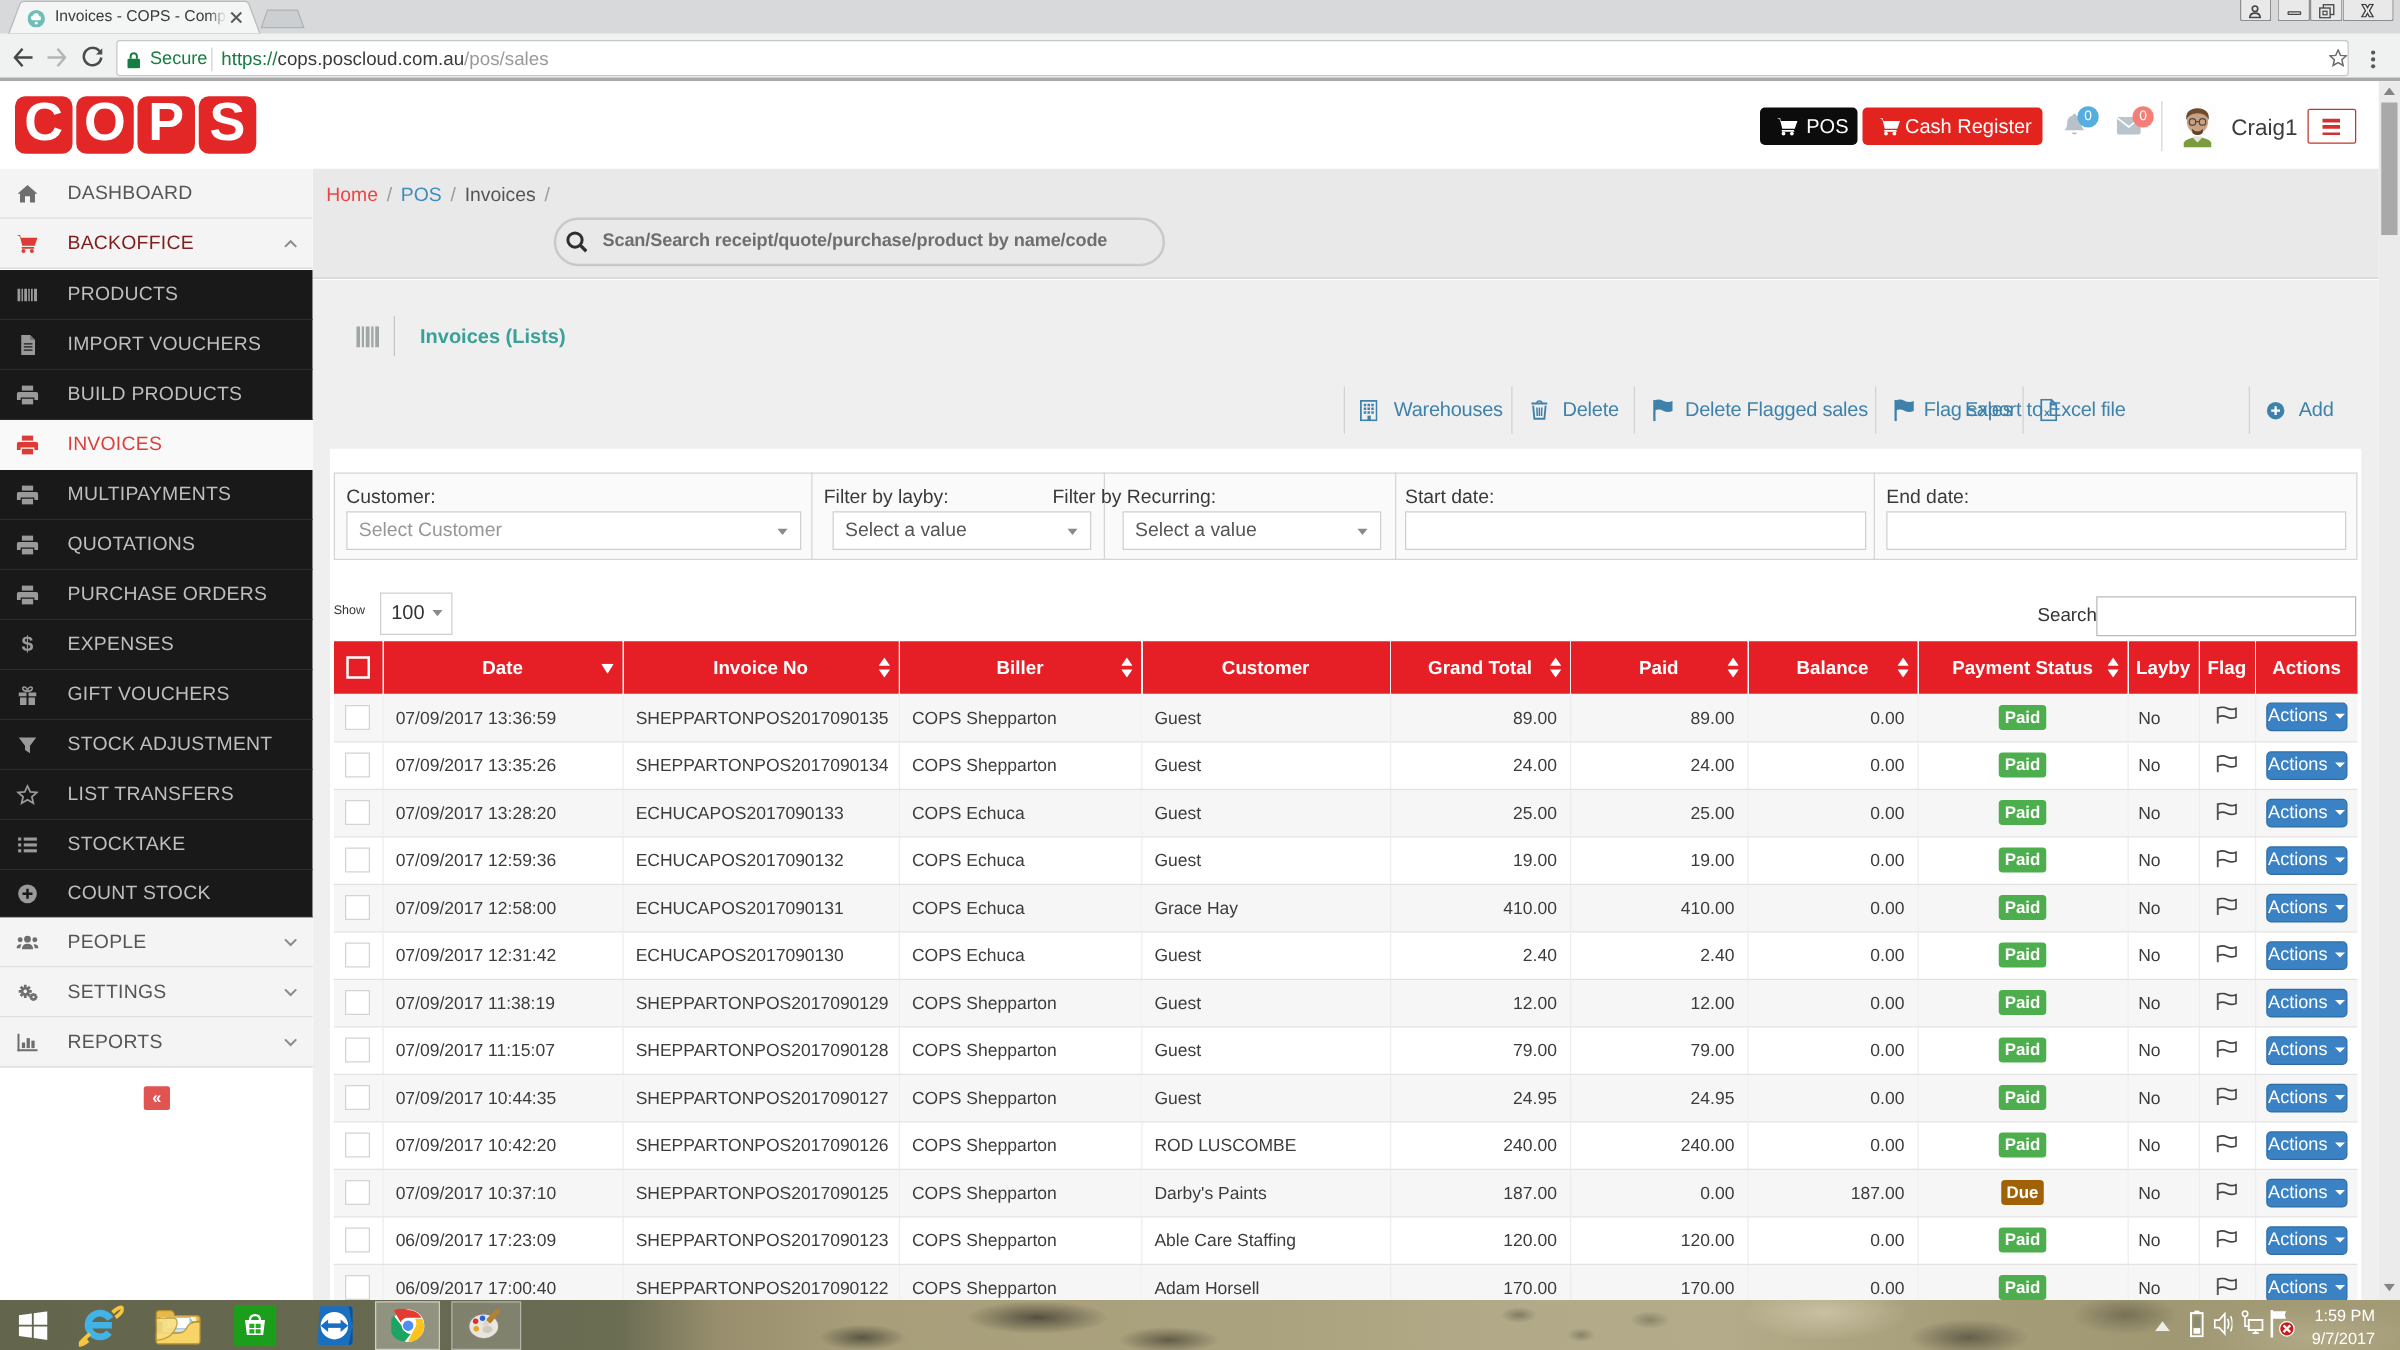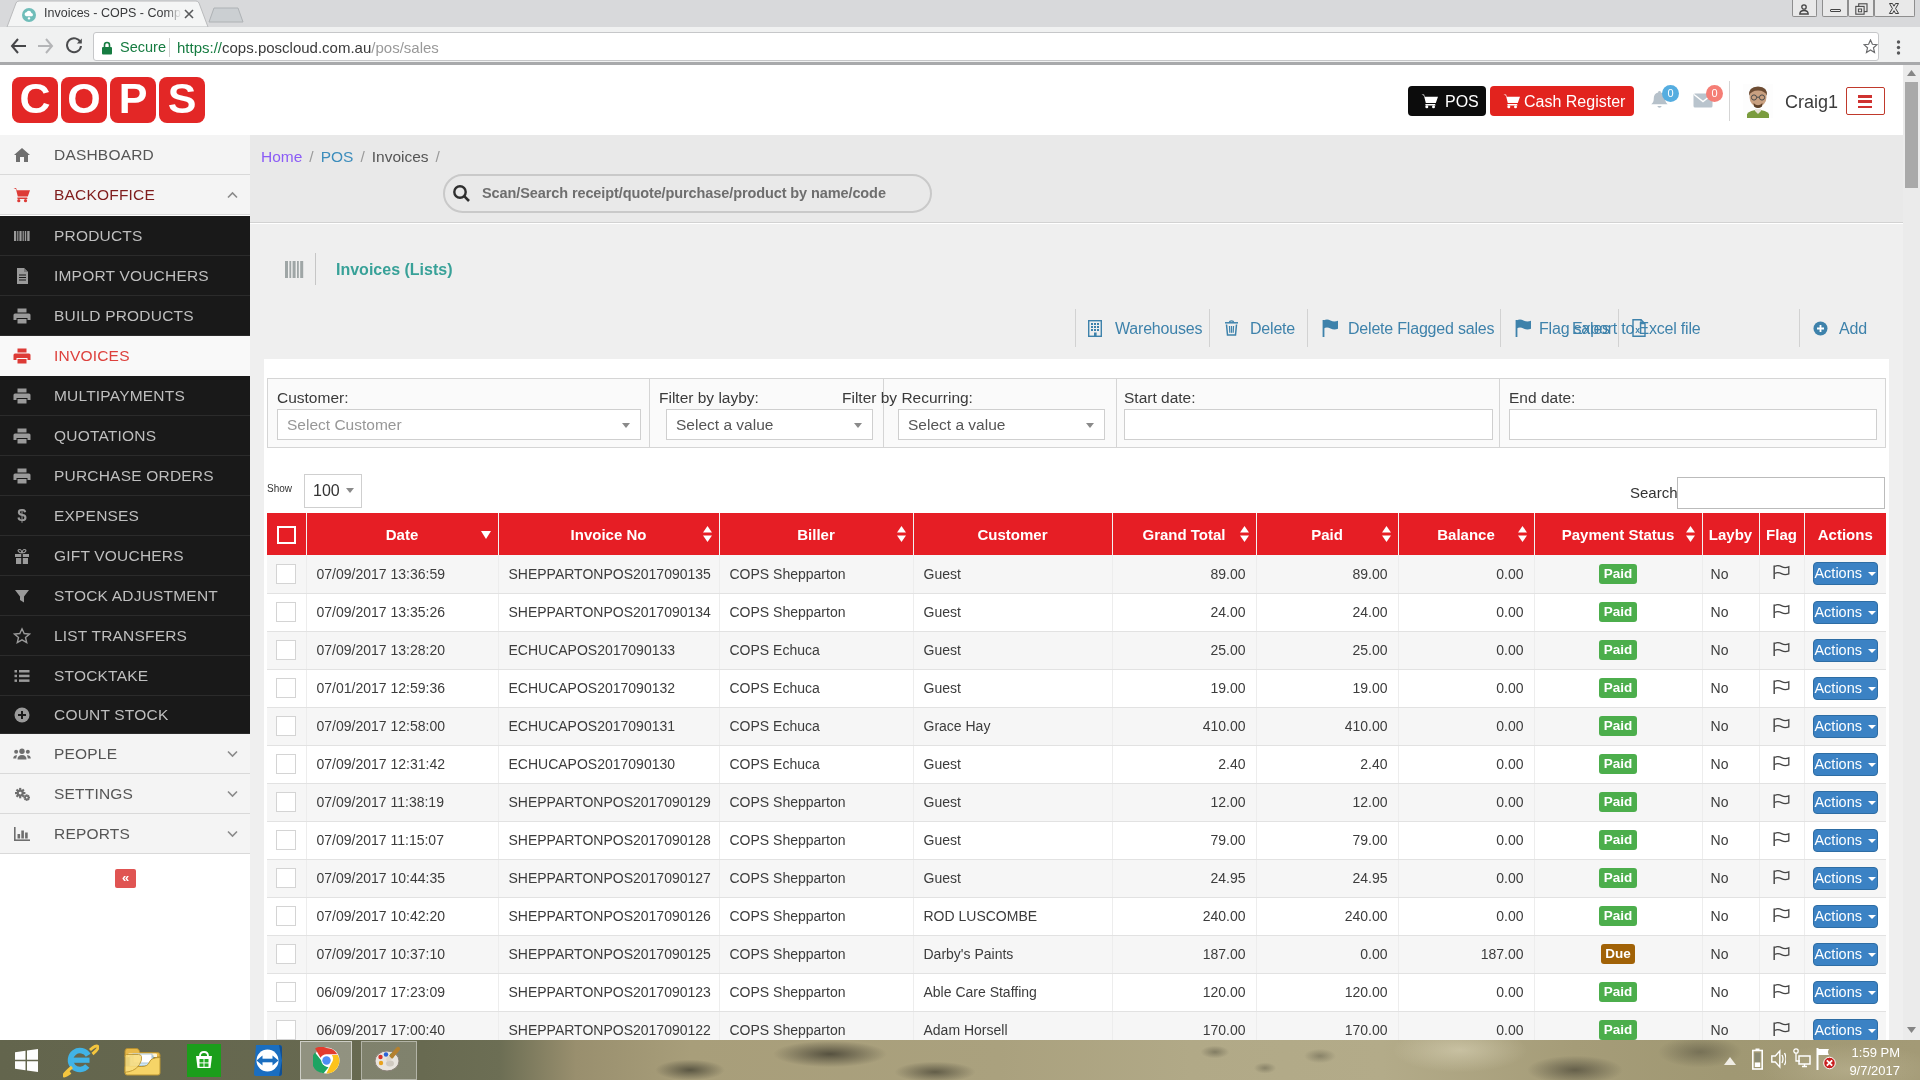--- a/index.html
+++ b/index.html
@@ -340,21 +340,21 @@
   <span class="txt">REPORTS</span>
   <svg class="chev" width="11" height="7" viewBox="0 0 11 7">
         <path d="M1 1 L5.5 5.5 L10 1" stroke="#8a8a8a" stroke-width="1.6" fill="none"></path>
       </svg>
 </div>
 <div class="abs" style="left:115px;top:869px;width:21px;height:19px;background:#e05452;border-radius:2px;color:#fff;text-align:center;line-height:18px;font-size:13px;font-weight:bold;">«</div>
 </div>
 
 <div id="content">
 
-<div class="abs" style="left:261px;top:148px;font-size:15.5px;color:#9b9b9b;"><span style="color:#8b5cf6;">Home</span><span style="padding:0 7px;">/</span><span style="color:#3c8dbc;">POS</span><span style="padding:0 7px;">/</span><span style="color:#555;">Invoices</span><span style="padding-left:7px;">/</span></div>
+<div class="abs" style="left:261px;top:148px;font-size:15.5px;color:#9b9b9b;"><span style="color:#ef4444;">Home</span><span style="padding:0 7px;">/</span><span style="color:#3c8dbc;">POS</span><span style="padding:0 7px;">/</span><span style="color:#555;">Invoices</span><span style="padding-left:7px;">/</span></div>
 
 <div class="abs" style="left:443px;top:174px;width:489px;height:39px;border:2px solid #c9c9c9;border-radius:20px;"></div>
 <svg class="abs" style="left:452px;top:184px;" width="19" height="19" viewBox="0 0 19 19">
       <circle cx="8" cy="8" r="5.7" fill="none" stroke="#2f2f2f" stroke-width="2.4"></circle>
       <line x1="12.2" y1="12.2" x2="17" y2="17" stroke="#2f2f2f" stroke-width="2.6"></line>
     </svg>
 <div class="abs" style="left:482px;top:185px;font-size:14.5px;font-weight:bold;color:#6e6e6e;letter-spacing:-0.1px;">Scan/Search receipt/quote/purchase/product by name/code</div>
 
 <svg class="abs" style="left:285px;top:261px;" width="20" height="17" viewBox="0 0 20 17">
       <g fill="#9fa6a6">
@@ -569,21 +569,21 @@
 <td class="c"><span class="badge bgreen">Paid</span></td>
             <td class="c" style="padding-right:22px;">No</td>
             <td class="c"><svg width="18" height="14" viewBox="0 0 18 14">
                 <line x1="1.2" y1="0.5" x2="1.2" y2="14" stroke="#555" stroke-width="1.6"></line>
                 <path d="M1.5 1.5 Q5 -0.2 8.5 1.6 Q12 3.4 15.8 1.8 L15.8 8.8 Q12 10.4 8.5 8.6 Q5 6.8 1.5 8.5" fill="none" stroke="#444" stroke-width="1.3"></path>
               </svg></td>
 <td class="c" style="border-right:none;"><span class="actbtn">Actions <span style="display:inline-block;width:0;height:0;border-left:4px solid transparent;border-right:4px solid transparent;border-top:4.5px solid #fff;vertical-align:middle;margin-left:2px;"></span></span></td>
 </tr>
 <tr>
 <td class="c"><span class="cb"></span></td>
-<td>07/01/2017 12:59:36</td>
+<td>07/09/2017 12:59:36</td>
             <td>ECHUCAPOS2017090132</td>
             <td>COPS Echuca</td>
             <td>Guest</td>
 <td class="r">19.00</td>
             <td class="r">19.00</td>
             <td class="r">0.00</td>
 <td class="c"><span class="badge bgreen">Paid</span></td>
             <td class="c" style="padding-right:22px;">No</td>
             <td class="c"><svg width="18" height="14" viewBox="0 0 18 14">
                 <line x1="1.2" y1="0.5" x2="1.2" y2="14" stroke="#555" stroke-width="1.6"></line>

